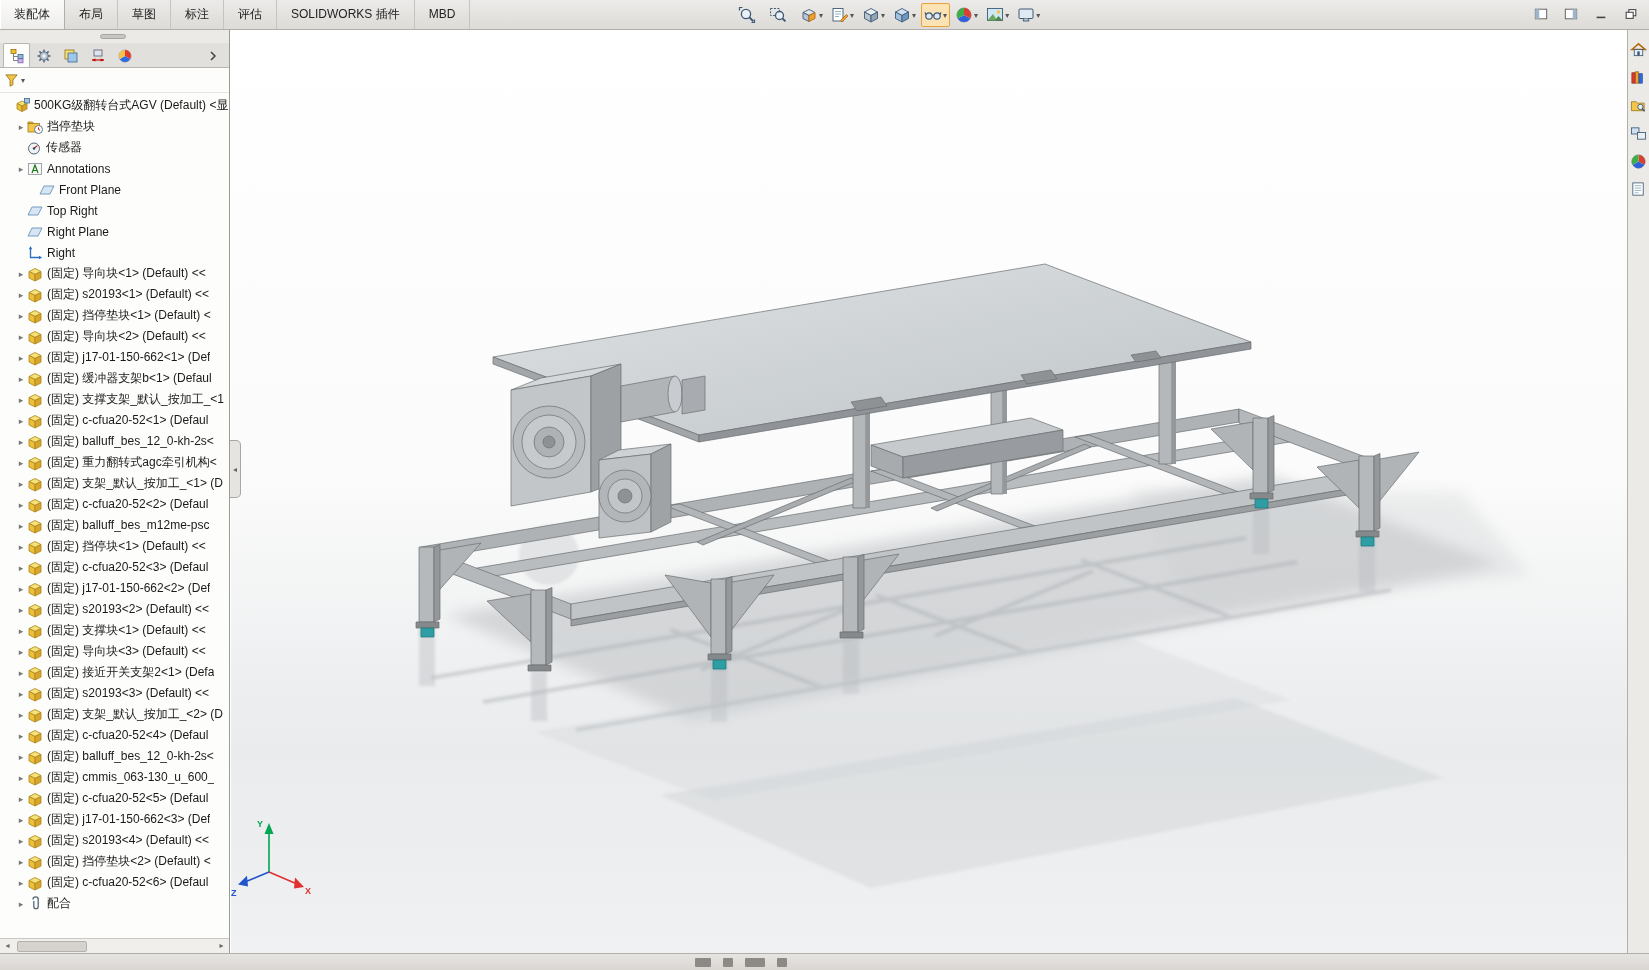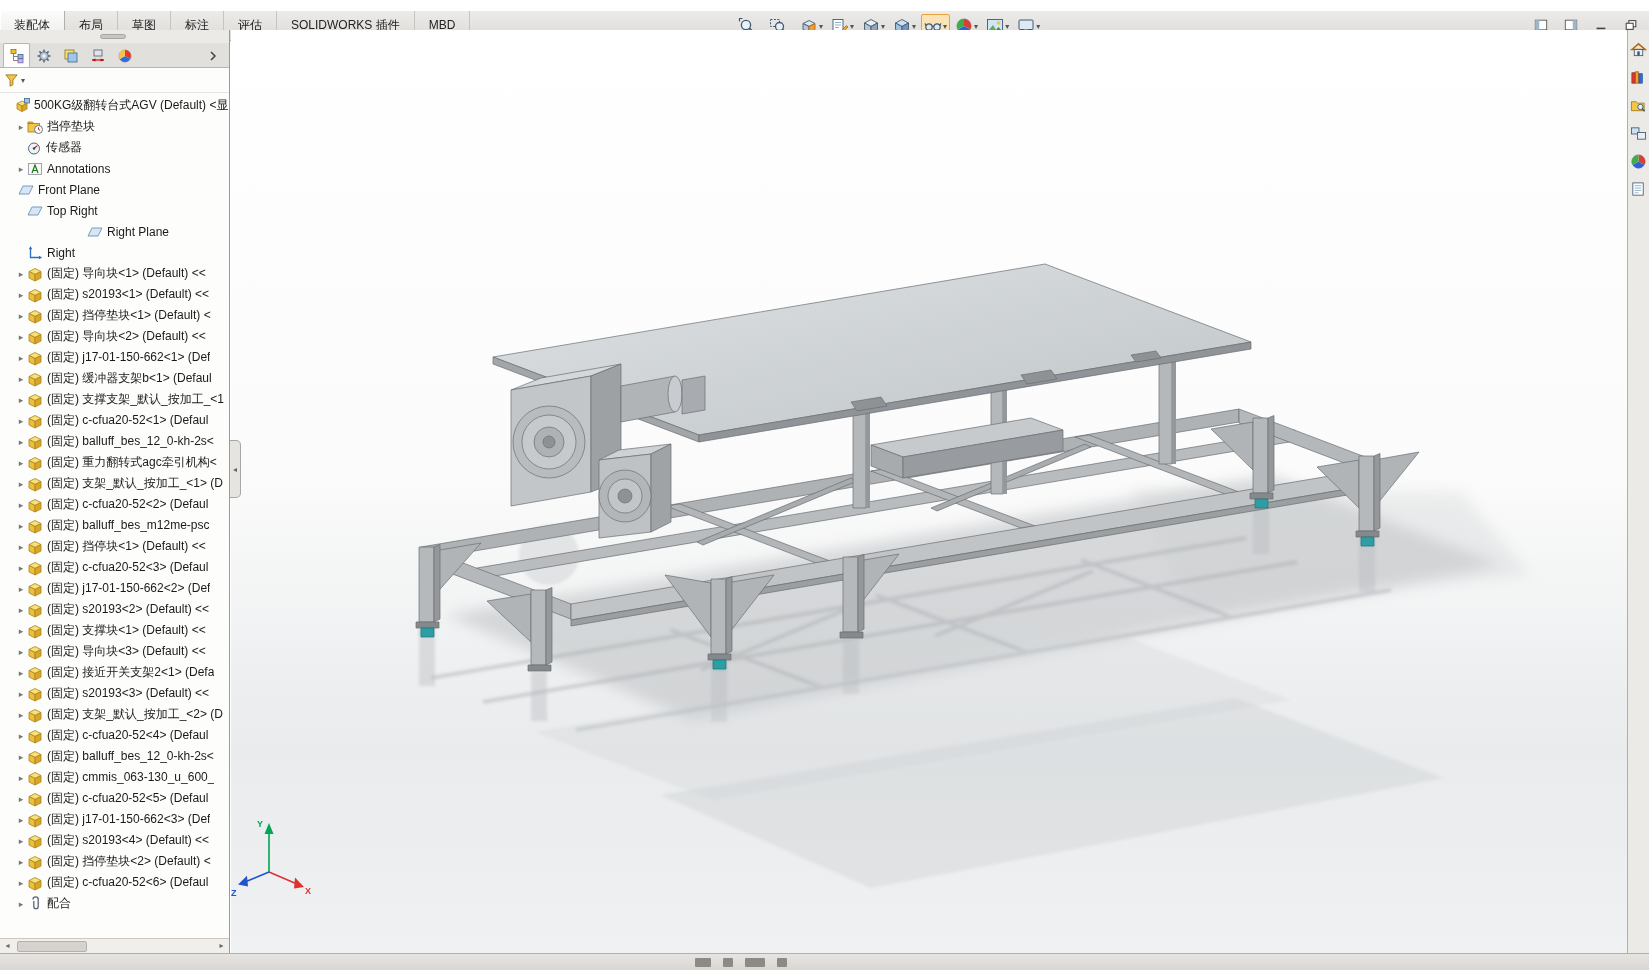--- a/index.html
+++ b/index.html
@@ -1,21 +1,21 @@
 <!DOCTYPE html>
 <html><head>
 <meta charset="utf-8">
 <style>
 *{box-sizing:border-box;margin:0;padding:0}
 html,body{width:1649px;height:970px;overflow:hidden}
 body{font-family:"Liberation Sans","DejaVu Sans",sans-serif;font-size:12px;color:#1a1a1a;background:#fff;position:relative}
 #app{position:absolute;inset:0}
 
 
-.topbar{position:absolute;left:0;top:11px;width:100%;height:30px;background:linear-gradient(#ecebe9,#dddbd7);border-bottom:1px solid #b2afab}
+.topbar{position:absolute;left:0;top:0;width:100%;height:30px;background:linear-gradient(#ecebe9,#dddbd7);border-bottom:1px solid #b2afab}
 .cmdtabs{position:absolute;left:0;top:0;height:29px;display:flex}
 .cmdtab{padding:0 14px;line-height:28px;border-right:1px solid #c6c4c0;color:#222;cursor:default;white-space:nowrap}
 .cmdtab.active{background:linear-gradient(#fbfbfa,#eeedeb);box-shadow:inset 1px 0 0 #fff;border-right:1px solid #b2afab}
 .hud{position:absolute;left:735px;top:2px;height:26px;display:flex;align-items:center;gap:2px}
 .hud-btn{display:flex;align-items:center;height:24px;padding:0 2px;border:1px solid transparent;border-radius:2px}
 .hud-btn.active{background:#fce3b5;border-color:#e8a33d}
 .hud-ic{display:flex}
 .hud-btn svg{width:18px;height:18px}
 .hud-caret{font-size:8px;color:#555;margin-left:1px}
 .winbtns{position:absolute;right:6px;top:3px;display:flex;gap:6px}
@@ -475,37 +475,37 @@
         </div>
 
         <div class="tree-row" style="padding-left: 15px;">
           <span class="tw-arrow">▸</span>
           <span class="tw-icon"><svg>
               <use href="#icon-annotations" xlink:href="#icon-annotations"></use>
             </svg></span>
           <span class="tw-label">Annotations</span>
         </div>
 
-        <div class="tree-row" style="padding-left: 6px;">
+        <div class="tree-row" style="padding-left: 27px;">
           <span class="tw-arrow" style="visibility: hidden;">▸</span>
           <span class="tw-icon"><svg>
               <use href="#icon-plane" xlink:href="#icon-plane"></use>
             </svg></span>
           <span class="tw-label">Front Plane</span>
         </div>
 
         <div class="tree-row" style="padding-left: 15px;">
           <span class="tw-arrow" style="visibility: hidden;">▸</span>
           <span class="tw-icon"><svg>
               <use href="#icon-plane" xlink:href="#icon-plane"></use>
             </svg></span>
           <span class="tw-label">Top Right</span>
         </div>
 
-        <div class="tree-row" style="padding-left: 15px; justify-content: center;">
+        <div class="tree-row" style="padding-left: 15px;">
           <span class="tw-arrow" style="visibility: hidden;">▸</span>
           <span class="tw-icon"><svg>
               <use href="#icon-plane" xlink:href="#icon-plane"></use>
             </svg></span>
           <span class="tw-label">Right Plane</span>
         </div>
 
         <div class="tree-row" style="padding-left: 15px;">
           <span class="tw-arrow" style="visibility: hidden;">▸</span>
           <span class="tw-icon"><svg>

